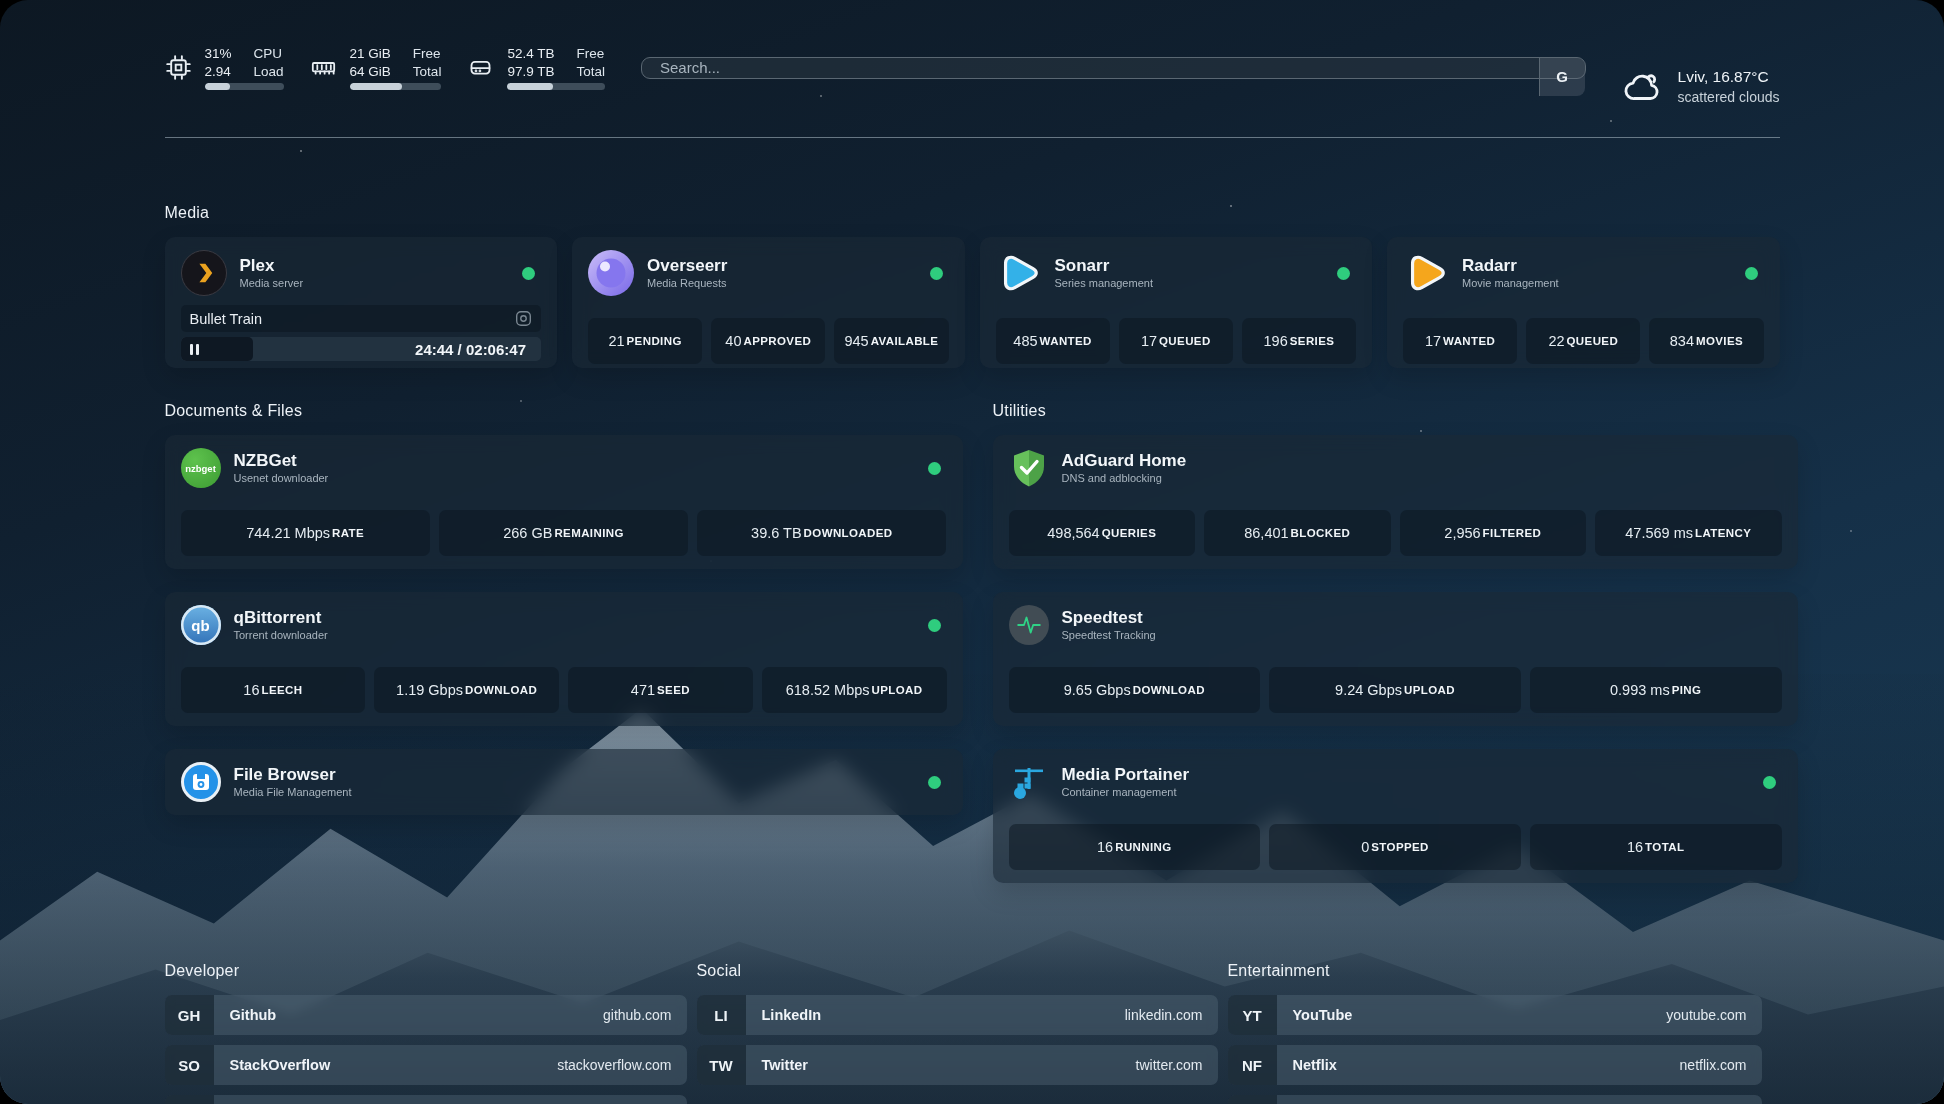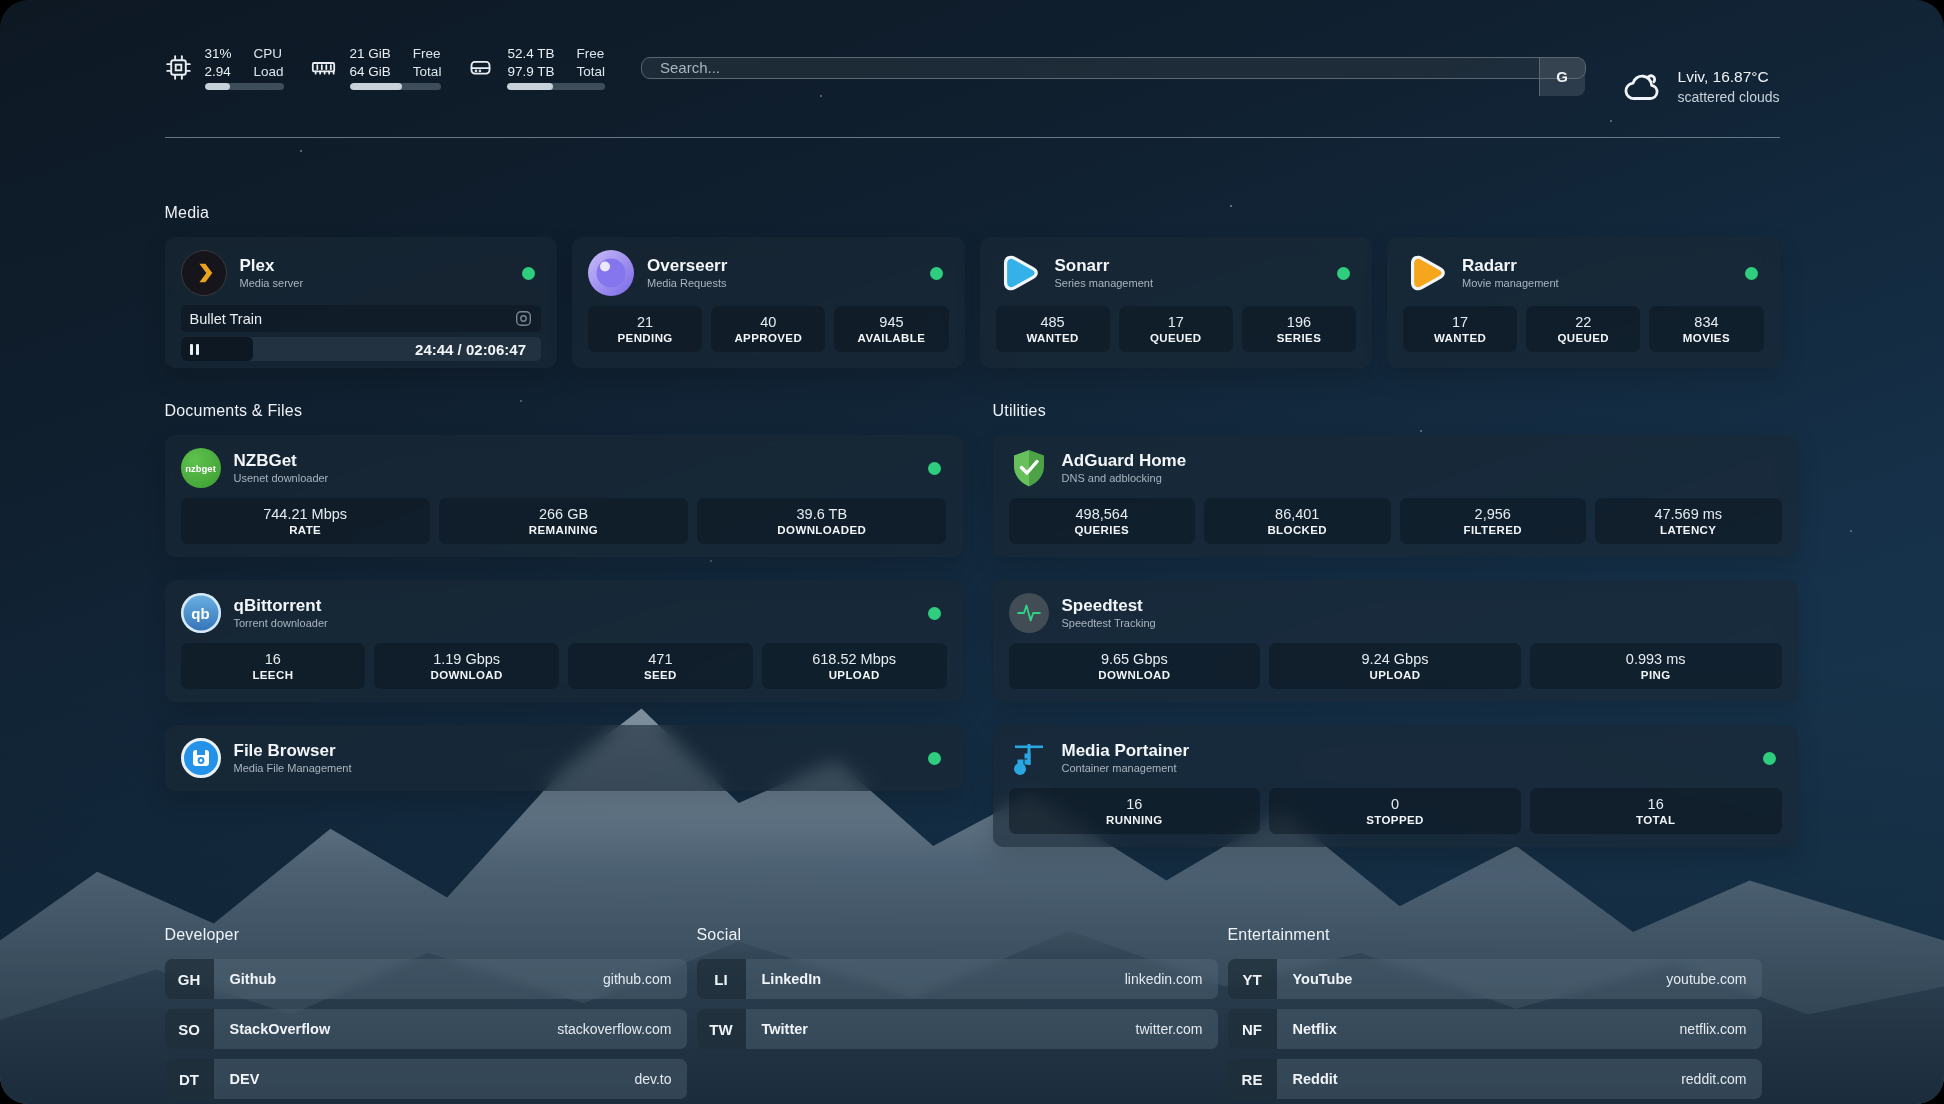--- a/index.html
+++ b/index.html
@@ -71,21 +71,21 @@
   .card-head { display:flex; align-items:center; gap:13px; }
   .svc-ic { width:46px; height:46px; border-radius:50%; flex:none; display:flex; align-items:center;
     justify-content:center; overflow:hidden; }
   .svc-ic.sm { width:40px; height:40px; }
   .t-name { font-size:17px; font-weight:600; color:#f2f6f9; line-height:1.25; }
   .t-desc { font-size:11px; color:#a9b5bf; line-height:1.3; }
   .dot { width:13px; height:13px; border-radius:50%; background:#2fcd7e; margin-left:auto; margin-right:6px; flex:none; }
 
   .stats-row { display:flex; gap:9px; margin-top:10px; }
   .stat { flex:1; height:46px; background:rgba(10,21,31,.5); border-radius:7px; display:flex;
-    flex-direction:column; align-items:center; justify-content:center; gap:2px; }
+    align-items:center; justify-content:center; gap:2px;margin-top:12px; }
   .stat .v { font-size:14.5px; color:#e6edf2; }
   .stat .l { font-size:11.5px; font-weight:700; color:#f2f6f9; letter-spacing:.4px; }
 
   
   .np-row { margin-top:9px; height:27px; background:rgba(10,21,31,.5); border-radius:5px; display:flex;
     align-items:center; padding:0 9px; font-size:14.5px; color:#e9eef3; }
   .np-cam { margin-left:auto; opacity:.8; display:flex; }
   .np-prog { margin-top:5px; height:24px; background:rgba(42,57,71,.7); border-radius:5px; position:relative;
     display:flex; align-items:center; overflow:hidden; }
   .np-elapsed { position:absolute; left:0; top:0; bottom:0; background:rgba(13,23,34,.92); border-radius:5px; }

